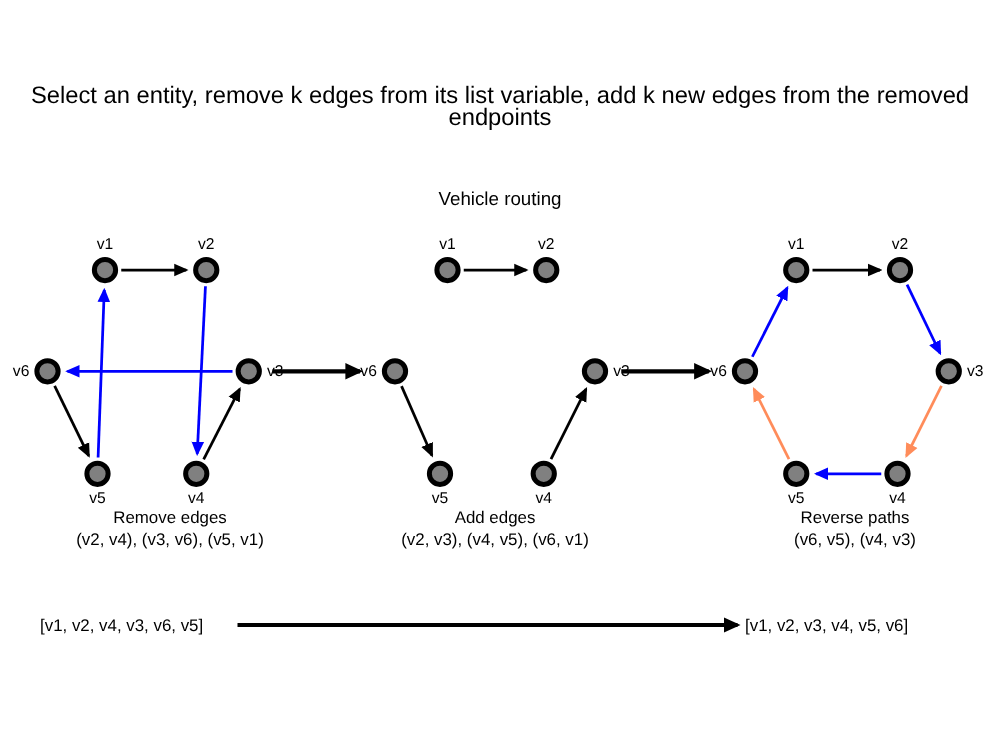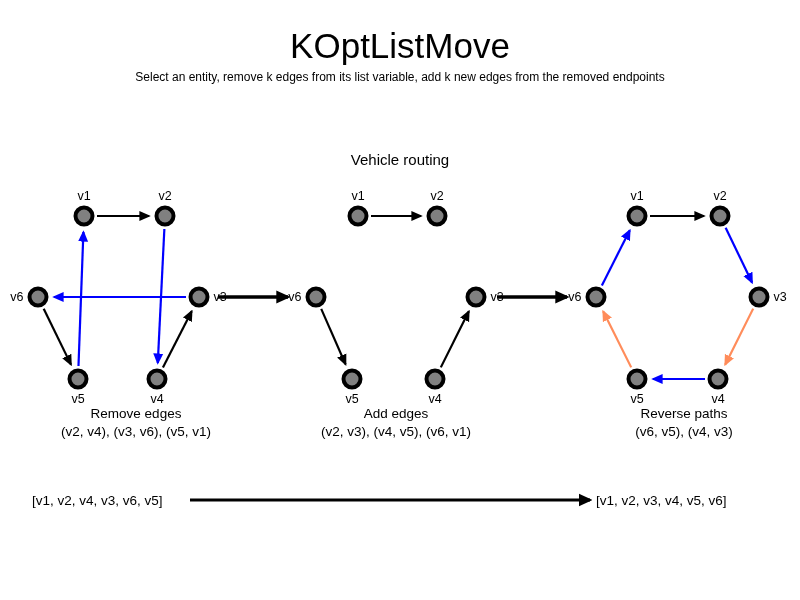--- a/index.html
+++ b/index.html
@@ -31,21 +31,21 @@
     font-weight: 400;
     letter-spacing: 0px;
     line-height: 40px;
   }
   .subtitle {
     position: absolute;
     left: 0;
     top: 68px;
     width: 800px;
     text-align: center;
-    font-size: 12px;
+    font-size: 19px;
     line-height: 18px;
   }
   .section-label {
     position: absolute;
     left: 0;
     top: 110px;
     width: 800px;
     text-align: center;
     font-size: 15px;
     line-height: 20px;
@@ -73,21 +73,20 @@
     font-family: "Liberation Sans", sans-serif;
     font-size: 13.5px;
     fill: #000000;
   }
 </style>
 </head>
 <body>
 
 <div id="stage">
 
-  <div class="title">KOptListMove</div>
 
   <div class="subtitle">Select an entity, remove k edges from its list variable, add k new edges from the removed endpoints</div>
 
   <div class="section-label">Vehicle routing</div>
 
   <svg id="graph" viewBox="0 0 800 600">
     <defs>
       <marker id="arrow-black" viewBox="0 0 10 10" refX="8.4" refY="5" markerWidth="5.2" markerHeight="5.2" orient="auto-start-reverse">
         <path d="M 0 0.6 L 10 5 L 0 9.4 z" fill="#000000"></path>
       </marker>

